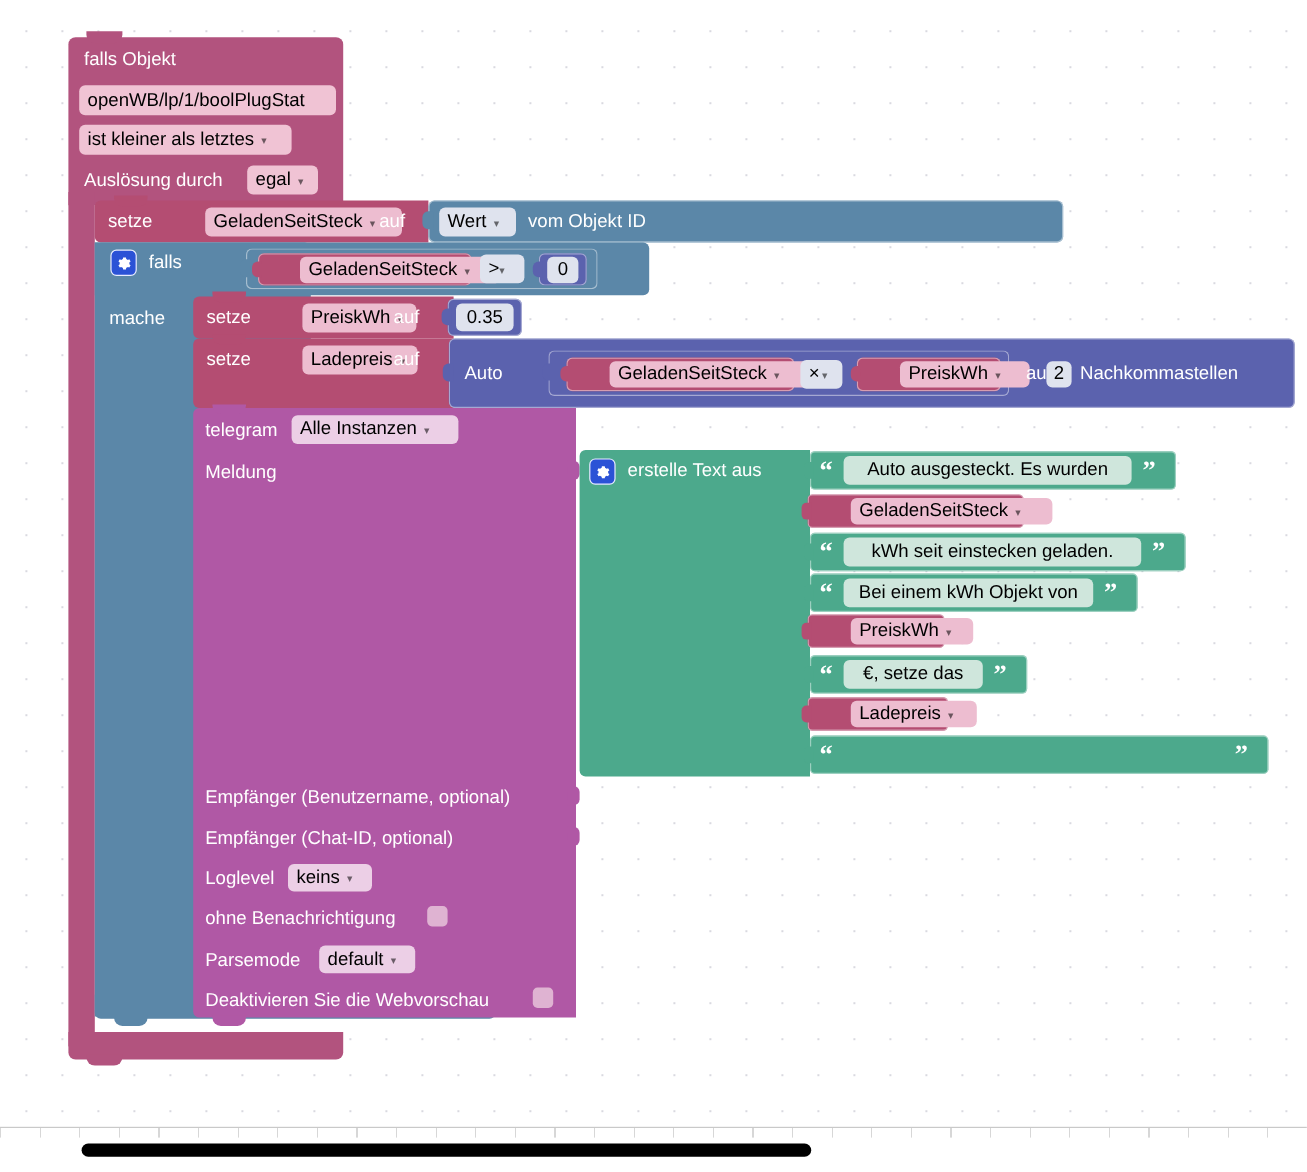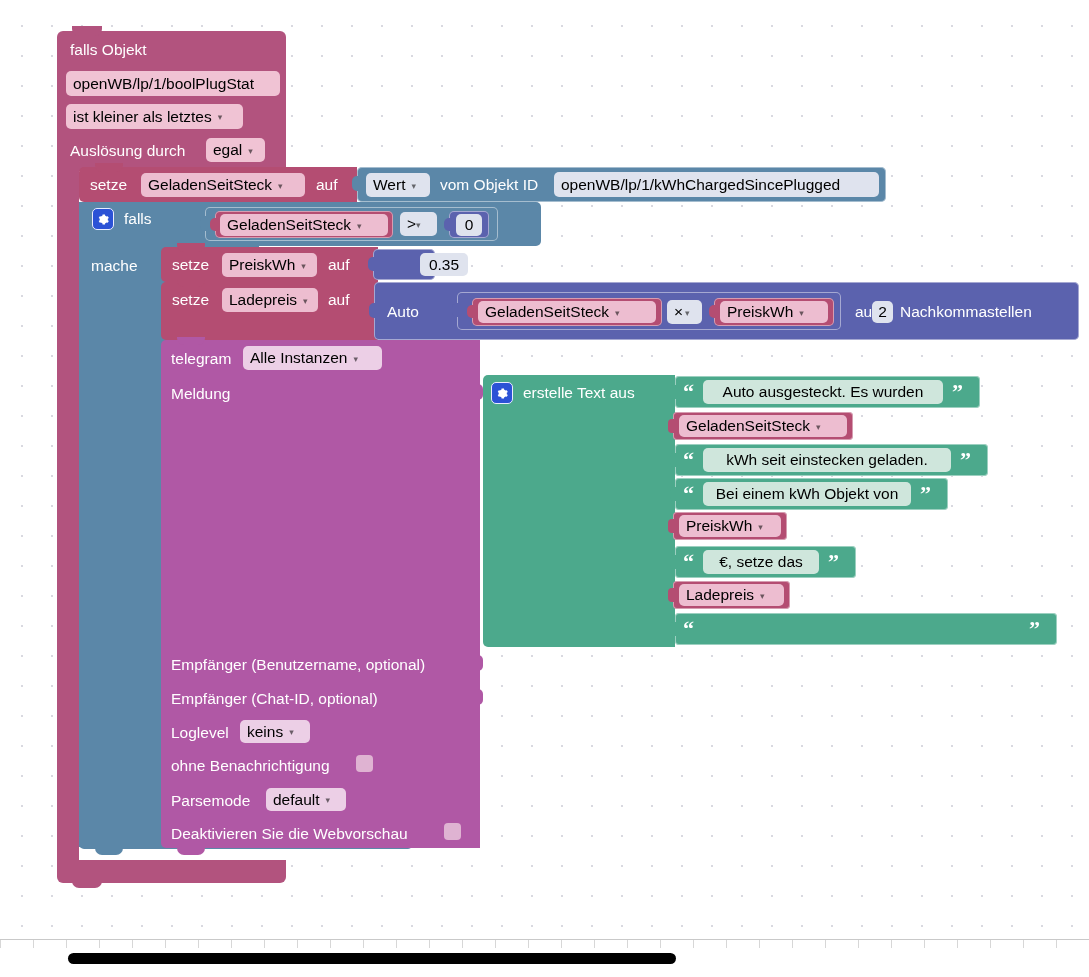--- a/index.html
+++ b/index.html
@@ -83,21 +83,21 @@
     background: #dfb3d2;
   }
 
   
   .c-trigger  { background: #b2537e; }   
   .c-var      { background: #b44d72; }   
   .c-logic    { background: #5b87a8; }   
   .c-math     { background: #5b62ae; }   
   .c-telegram { background: #b058a5; }   
   .c-text     { background: #4ca98c; }
-  .fld-pink   { background: #edbdd0; }
+  .fld-pink   { background: #edbdd0; margin-left: 30px; }
   .fld-pink2  { background: #f0c3d4; }
   .fld-tg     { background: #eccfe6; }
   .fld-green  { background: #cfe6dc; }
   .fld-blue   { background: #dfe3ee; }
 
   
   .ol { box-shadow: inset 0 0 0 1px rgba(255,255,255,.45); }
 
   
   #hscroll-track {
@@ -161,23 +161,20 @@
   <span class="txt" style="left:316px; top:177px;">auf</span>
 
   <div class="blk c-logic ol" style="left:357px; top:167px; width:529px; height:35px; border-radius:5px;"></div>
   <div class="blk c-logic" style="left:352px; top:176px; width:9px; height:15px; border-radius:5px 0 0 5px;"></div>
 
   <div class="field fld-blue" style="left:366px; top:173px; width:64px; height:24px;text-align:right;">
     <span>Wert</span>
     <span class="caret">▾</span>
   </div>
   <span class="txt" style="left:440px; top:177px;">vom Objekt ID</span>
-  <div class="field fld-blue" style="left:554px; top:172px; width:325px; height:25px;">
-    <span>openWB/lp/1/kWhChargedSincePlugged</span>
-  </div>
 
   <div class="blk c-logic" style="left:79px; top:202px; width:180px; height:645px; border-radius:0 5px 5px 0;"></div>
   <div class="blk c-logic" style="left:79px; top:202px; width:462px; height:44px; border-radius:0 5px 5px 0;"></div>
   <div class="blk c-logic" style="left:79px; top:829px; width:334px; height:20px; border-radius:0 0 5px 5px;"></div>
   <div class="blk c-logic" style="left:95px; top:846px; width:28px; height:9px; border-radius:0 0 7px 7px;"></div>
 
   <div class="gear" style="left:92px; top:208px;">
     <svg viewBox="0 0 24 24" aria-hidden="true">
       <path fill="#ffffff" d="M12 8.2a3.8 3.8 0 100 7.6 3.8 3.8 0 000-7.6zm0 5.6a1.8 1.8 0 110-3.6 1.8 1.8 0 010 3.6z"></path>
       <path fill="#ffffff" d="M20 12c0-.5-.05-1-.14-1.46l2-1.3-2-3.46-2.25.86a7.9 7.9 0 00-2.5-1.45L14.7 2.8H10.3l-.4 2.39a7.9 7.9 0 00-2.5 1.45L5.15 5.78l-2 3.46 2 1.3A8.4 8.4 0 005 12c0 .5.05 1 .14 1.46l-2 1.3 2 3.46 2.25-.86a7.9 7.9 0 002.5 1.45l.41 2.39h4.4l.41-2.39a7.9 7.9 0 002.5-1.45l2.25.86 2-3.46-2-1.3c.09-.46.14-.96.14-1.46z"></path>
@@ -212,21 +209,21 @@
 
   <span class="txt" style="left:172px; top:257px;">setze</span>
   <div class="field fld-pink" style="left:222px; top:253px; width:95px; height:24px;">
     <span>PreiskWh</span>
     <span class="caret">▾</span>
   </div>
   <span class="txt" style="left:328px; top:257px;">auf</span>
 
   <div class="blk c-math ol" style="left:373px; top:249px; width:62px; height:31px; border-radius:5px;"></div>
   <div class="blk c-math" style="left:368px; top:257px; width:8px; height:14px; border-radius:5px 0 0 5px;"></div>
-  <div class="field fld-blue" style="left:380px; top:253px; width:48px; height:23px; justify-content:center; padding:0;margin-left:40px;">
+  <div class="field fld-blue" style="left:380px; top:253px; width:48px; height:23px; justify-content:center; padding:0;">
     <span>0.35</span>
   </div>
 
   <div class="blk c-var" style="left:161px; top:282px; width:217px; height:58px; border-radius:5px 0 0 5px;"></div>
   <div class="blk c-var" style="left:177px; top:279px; width:28px; height:8px; border-radius:0 0 7px 7px;"></div>
 
   <span class="txt" style="left:172px; top:292px;">setze</span>
   <div class="field fld-pink" style="left:222px; top:288px; width:96px; height:24px;">
     <span>Ladepreis</span>
     <span class="caret">▾</span>

